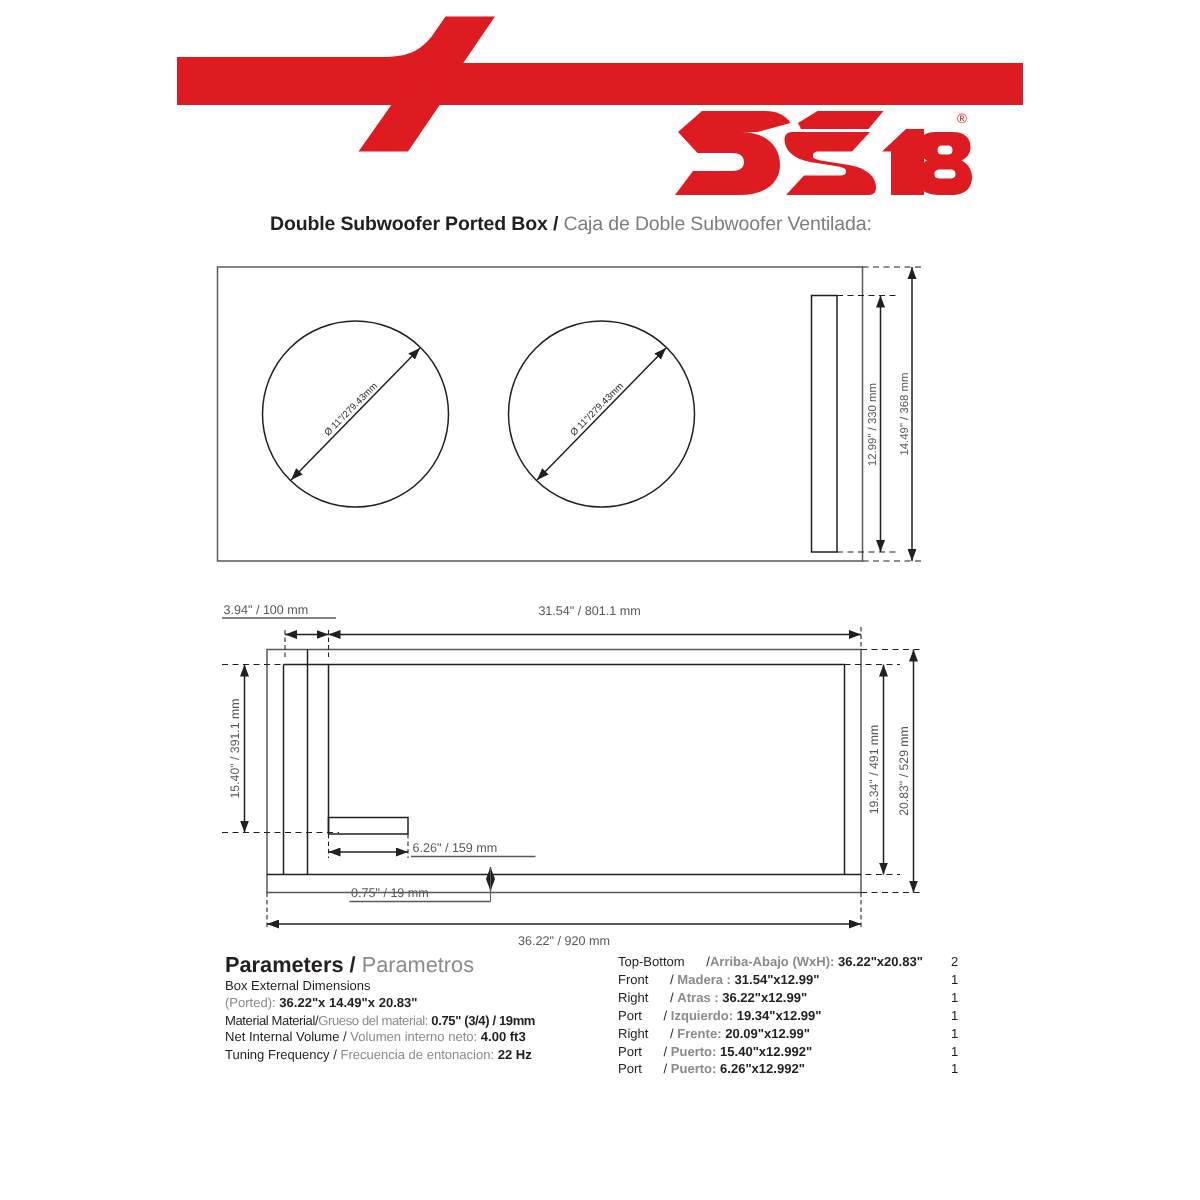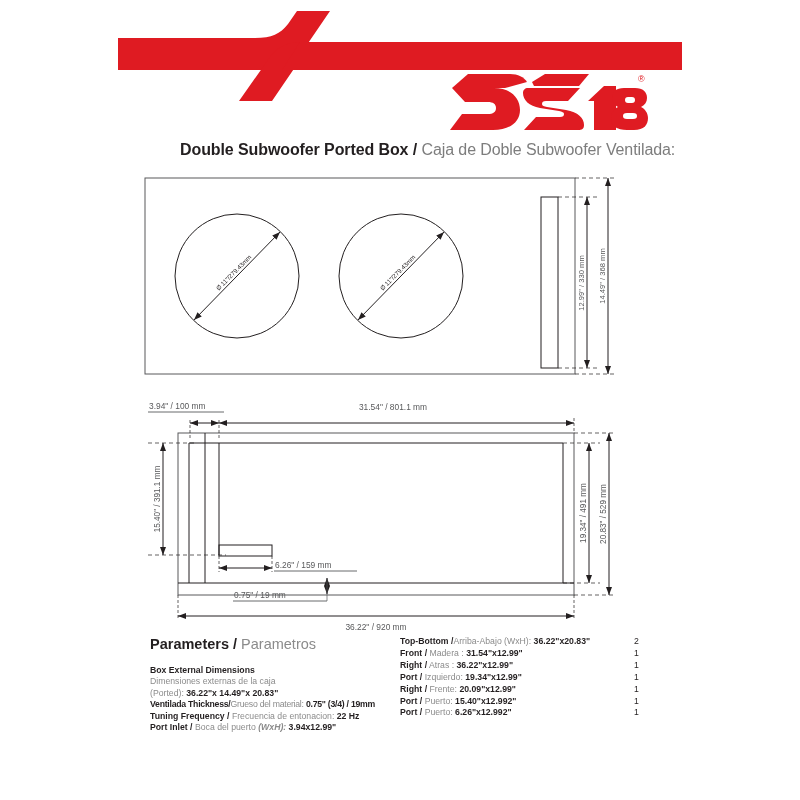--- a/index.html
+++ b/index.html
@@ -33,21 +33,21 @@
     position: absolute;
     left: 448px;
     top: 68px;
     width: 200px;
     height: 62px;
   }
   .title-line {
     position: absolute;
     left: 180px;
     top: 141px;
-    font-size: 16px;
+    font-size: 13px;
     letter-spacing: -0.1px;
     white-space: nowrap;
     text-align: center;
   }
   .title-en {
     font-weight: bold;
     color: #231f20;
   }
   .title-sep {
     font-weight: bold;
@@ -81,46 +81,45 @@
   }
   .col-woodcuts {
     position: absolute;
     left: 400px;
     top: 0;
     width: 250px;
   }
   .sec-head {
     font-size: 14.5px;
     white-space: nowrap;
-    margin-bottom: 13px;
   }
   .sec-head .en { font-weight: bold; color: #231f20; }
   .sec-head .es { font-weight: normal; color: #8b8b8b; }
   .sec-head .qty { font-weight: bold; color: #231f20; }
 
   .param-block {
     font-size: 8.7px;
     line-height: 11.4px;
     white-space: nowrap;
   }
-  .param-block .en { font-weight: bold; color: #231f20; }
+  .param-block .en { font-weight: normal; color: #231f20; }
   .param-block .es { font-weight: normal; color: #8b8b8b; }
   .param-block .val { font-weight: bold; color: #231f20; }
   .param-block .ital { font-style: italic; font-weight: bold; color: #8b8b8b; }
   .pline { white-space: nowrap; }
   .pline-tight { letter-spacing: -0.25px; }
 
   .wc-row {
     position: relative;
     font-size: 8.7px;
     line-height: 11.9px;
     white-space: nowrap;
   }
-  .wc-row .en { font-weight: bold; color: #231f20; }
-  .wc-row .es { font-weight: normal; color: #8b8b8b; }
+  .wc-row .en { font-weight: normal; color: #231f20; margin-left: 12px; }
+  .wc-row .es { font-weight: bold; color: #8b8b8b; }
   .wc-row .val { font-weight: bold; color: #231f20; }
   .wc-qty {
     position: absolute;
     left: 234px;
     top: 0;
     font-weight: normal;
     color: #231f20;
   }
 </style>
 </head>
@@ -270,48 +269,44 @@
         <span class="en">/</span>
         <span class="es">Parametros</span>
       </div>
 
       <div class="param-block">
 
         <div class="pline">
           <span class="en">Box External Dimensions</span>
         </div>
         <div class="pline">
-          <span class="es">Dimensiones externas de la caja</span>
-        </div>
-        <div class="pline">
           <span class="es">(Ported):</span>
           <span class="val">36.22"x 14.49"x 20.83"</span>
         </div>
 
         <div class="pline pline-tight">
-          <span class="en">Ventilada Thickness</span><span class="en">/</span><span class="es">Grueso del material:</span>
+          <span class="en">Material Material</span><span class="en">/</span><span class="es">Grueso del material:</span>
           <span class="val">0.75" (3/4) / 19mm</span>
         </div>
 
+        <div class="pline">
+          <span class="en">Net Internal Volume</span>
+          <span class="en">/</span>
+          <span class="es">Volumen interno neto:</span>
+          <span class="val">4.00 ft3</span>
+        </div>
 
         <div class="pline">
           <span class="en">Tuning Frequency</span>
           <span class="en">/</span>
           <span class="es">Frecuencia de entonacion:</span>
           <span class="val">22 Hz</span>
         </div>
 
 
-        <div class="pline">
-          <span class="en">Port Inlet</span>
-          <span class="en">/</span>
-          <span class="es">Boca del puerto</span>
-          <span class="ital">(WxH):</span>
-          <span class="val">3.94x12.99"</span>
-        </div>
 
       </div>
     </div>
 
     <div class="col-woodcuts">
 
       <div>
         <div class="wc-row">
           <span class="en">Top-Bottom</span>
           <span class="en">/</span><span class="es">Arriba-Abajo (WxH):</span>

